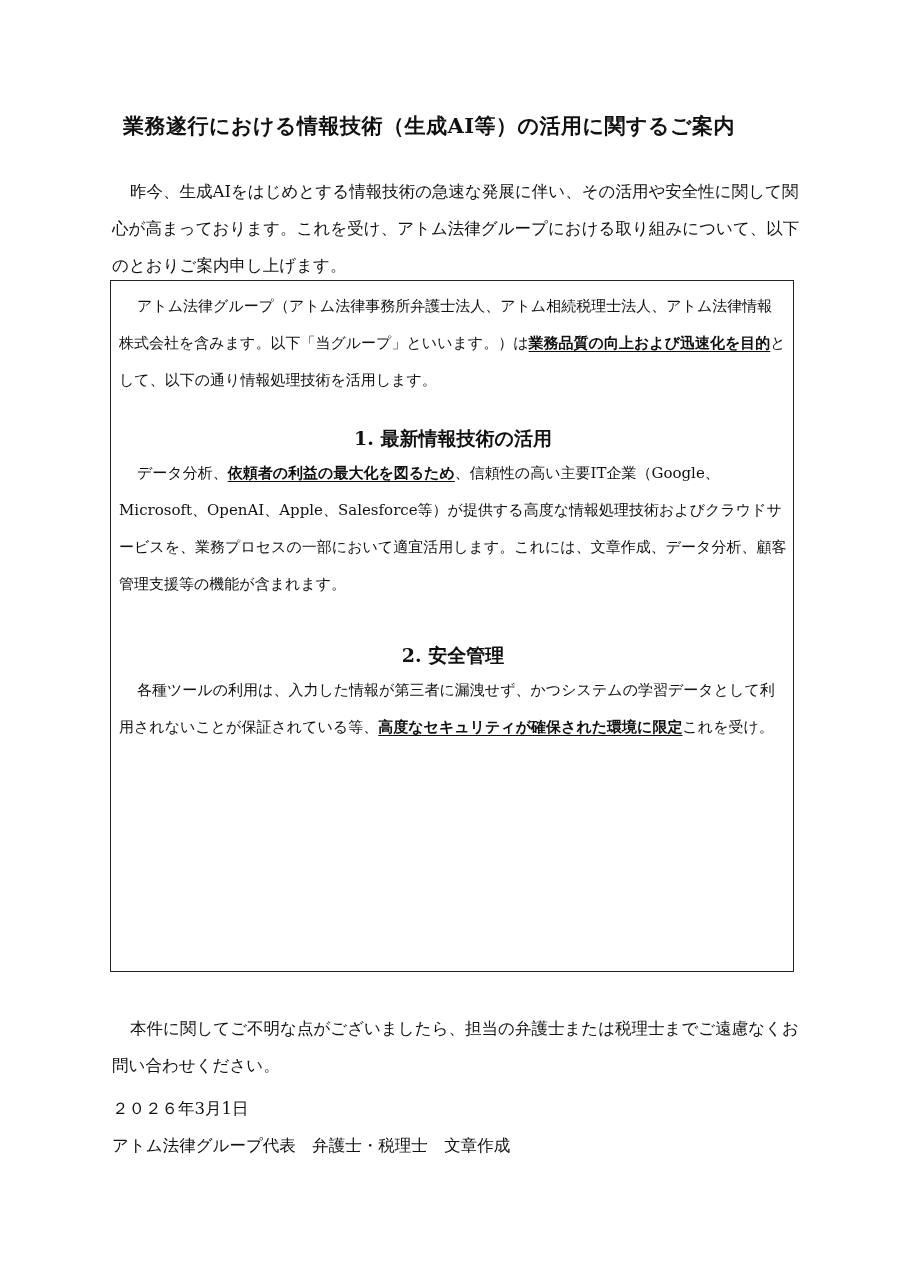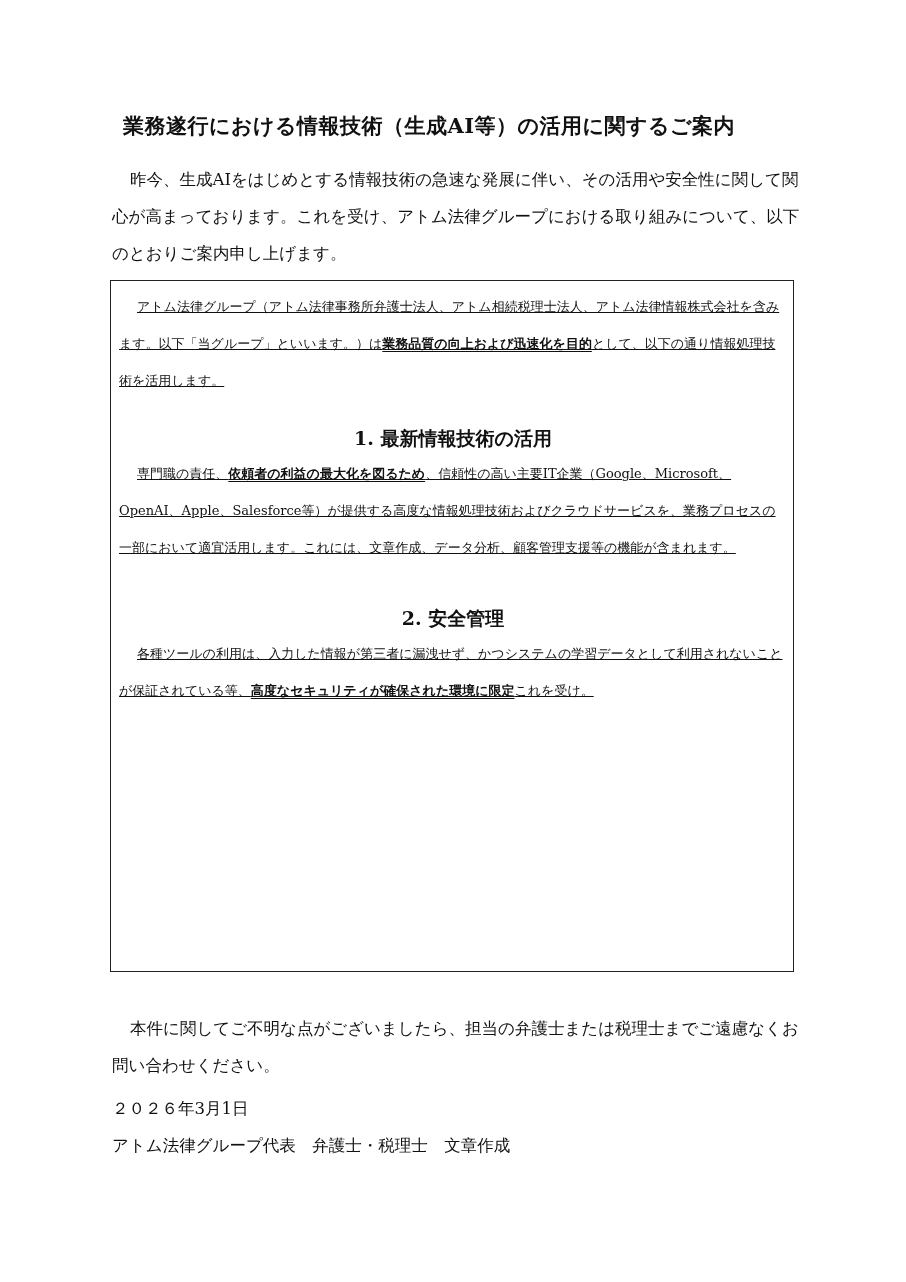--- a/index.html
+++ b/index.html
@@ -9,49 +9,49 @@
     color: #111111;
   }
   .title {
     position: absolute; left: 0; top: 112px; width: 858px;
     text-align: center; font-size: 21px; font-weight: bold; letter-spacing: 0.5px;
   }
   .para {
     position: absolute; left: 112px; width: 690px;
     font-size: 16.5px; line-height: 37px;
   }
-  .intro { top: 161px; }
+  .intro { top: 173px; }
   .indent { display: inline-block; width: 18px; }
   .box {
     position: absolute; left: 110px; top: 280px; width: 684px; height: 692px;
     border: 1.5px solid #222222; box-sizing: border-box;
   }
   .box-inner { position: absolute; left: 8px; top: 7px; width: 668px; }
-  .box-para { font-size: 13px; line-height: 37px; text-decoration: underline; }
+  .box-para { font-size: 15px; line-height: 37px; }
   .sec-heading {
     font-size: 19px; font-weight: bold; line-height: 30px; text-align: center;
   }
   .u { text-decoration: underline; font-weight: bold; text-underline-offset: 3px; }
   .closing { top: 1010px; }
   .date { position: absolute; left: 112px; top: 1098px; font-size: 16.5px; }
   .signature { position: absolute; left: 112px; top: 1135px; font-size: 16.5px; }
 </style>
 </head>
 <body>
 
 <div class="title">業務遂行における情報技術（生成AI等）の活用に関するご案内</div>
 
 <div class="para intro"><span class="indent"></span><span>昨今、生成AIをはじめとする情報技術の急速な発展に伴い、その活用や安全性に関して関心が高まっております。これを受け、アトム法律グループにおける取り組みについて、以下のとおりご案内申し上げます。</span></div>
 
 <div class="box">
   <div class="box-inner">
     <div class="box-para"><span class="indent"></span><span>アトム法律グループ（アトム法律事務所弁護士法人、アトム相続税理士法人、アトム法律情報株式会社を含みます。以下「当グループ」といいます。）は</span><span class="u">業務品質の向上および迅速化を目的</span><span>として、以下の通り情報処理技術を活用します。</span></div>
 
     <div class="sec-heading" style="margin-top:24px;">1. 最新情報技術の活用</div>
-    <div class="box-para" style="margin-top:2px;"><span class="indent"></span><span>専門職の責任、</span><span class="u">依頼者の利益の最大化を図るため</span><span>、信頼性の高い主要IT企業（Google、Microsoft、OpenAI、Apple、Salesforce等）が提供する高度な情報処理技術およびクラウドサービスを、業務プロセスの一部において適宜活用します。これには、文章作成、データ分析、顧客管理支援等の機能が含まれます。</span></div>
+    <div class="box-para" style="margin-top:2px;"><span class="indent"></span><span>データ分析、</span><span class="u">依頼者の利益の最大化を図るため</span><span>、信頼性の高い主要IT企業（Google、Microsoft、OpenAI、Apple、Salesforce等）が提供する高度な情報処理技術およびクラウドサービスを、業務プロセスの一部において適宜活用します。これには、文章作成、データ分析、顧客管理支援等の機能が含まれます。</span></div>
 
     <div class="sec-heading" style="margin-top:37px;">2. 安全管理</div>
     <div class="box-para" style="margin-top:2px;"><span class="indent"></span><span>各種ツールの利用は、入力した情報が第三者に漏洩せず、かつシステムの学習データとして利用されないことが保証されている等、</span><span class="u">高度なセキュリティが確保された環境に限定</span><span>これを受け。</span></div>
 
   </div>
 </div>
 
 <div class="para closing"><span class="indent"></span><span>本件に関してご不明な点がございましたら、担当の弁護士または税理士までご遠慮なくお問い合わせください。</span></div>
 
 <div class="date">２０２６年3月1日</div>

